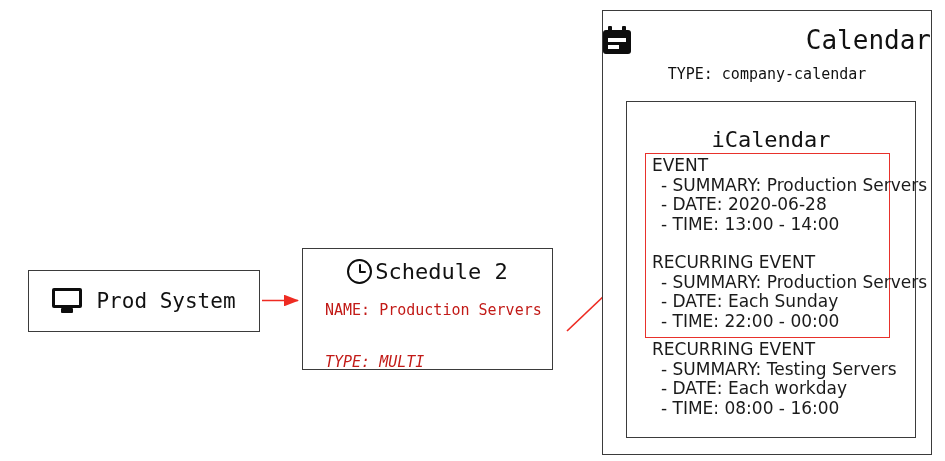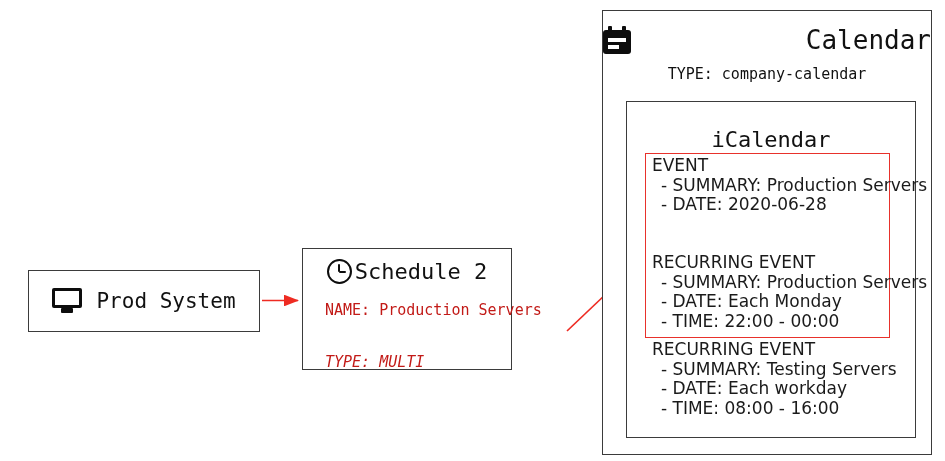--- a/index.html
+++ b/index.html
@@ -35,21 +35,21 @@
   .monitor-icon .screen{
     position:absolute;left:0;top:0;width:30px;height:20px;
     border:3.5px solid #0d0d0d;border-radius:2px;box-sizing:border-box;background:#fff;
   }
   .monitor-icon .stand{
     position:absolute;left:9px;top:20px;width:12px;height:5px;background:#0d0d0d;border-radius:1px;
   }
 
   
   #schedule-node{
-    left:302px;top:248px;width:210px;height:122px;
+    left:302px;top:248px;width:251px;height:122px;
   }
   #schedule-head{
     display:flex;align-items:center;justify-content:center;gap:3px;
     margin-top:10px;
   }
   #schedule-head .node-title{
     font-family:"DejaVu Sans Mono",monospace;
     font-size:22px;color:#111;white-space:nowrap;
   }
   .clock-icon{width:25px;height:25px;position:relative;flex:0 0 auto;}
@@ -182,26 +182,27 @@
   <div class="box" id="icalendar-node">
     <div id="icalendar-title">iCalendar</div>
   </div>
 
   <div class="box redline" id="event-highlight"></div>
 
   <div class="event-block" id="event-block-1">
     <span class="ev-head">EVENT</span>
     <span class="ev-item">- SUMMARY: Production Servers</span>
     <span class="ev-item">- DATE: 2020-06-28</span>
+    <span class="ev-item">- TIME: 13:00 - 14:00</span>
   </div>
 
   <div class="event-block" id="event-block-2">
     <span class="ev-head">RECURRING EVENT</span>
     <span class="ev-item">- SUMMARY: Production Servers</span>
-    <span class="ev-item">- DATE: Each Monday</span>
+    <span class="ev-item">- DATE: Each Sunday</span>
     <span class="ev-item">- TIME: 22:00 - 00:00</span>
   </div>
 
   <div class="event-block" id="event-block-3">
     <span class="ev-head">RECURRING EVENT</span>
     <span class="ev-item">- SUMMARY: Testing Servers</span>
     <span class="ev-item">- DATE: Each workday</span>
     <span class="ev-item">- TIME: 08:00 - 16:00</span>
   </div>
 

